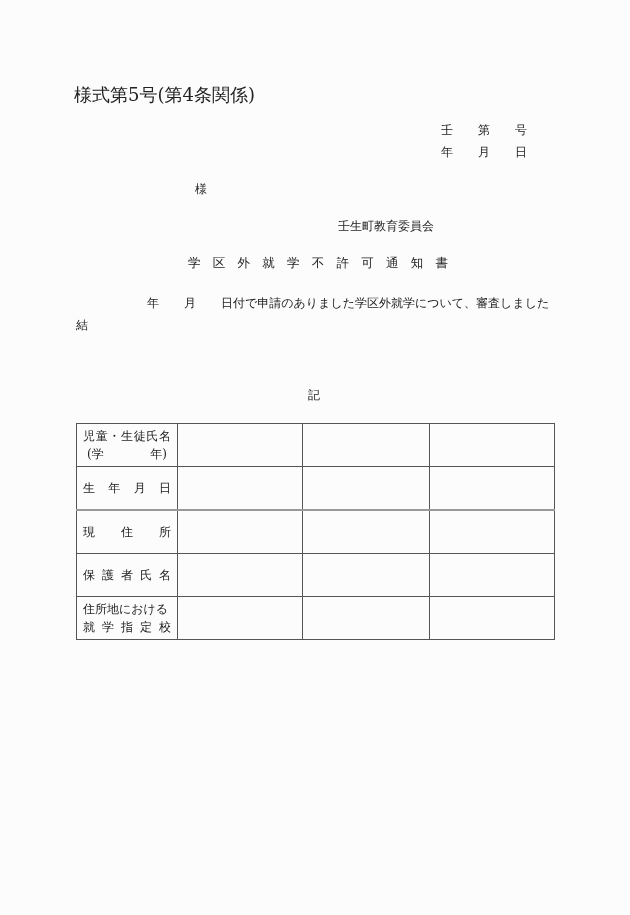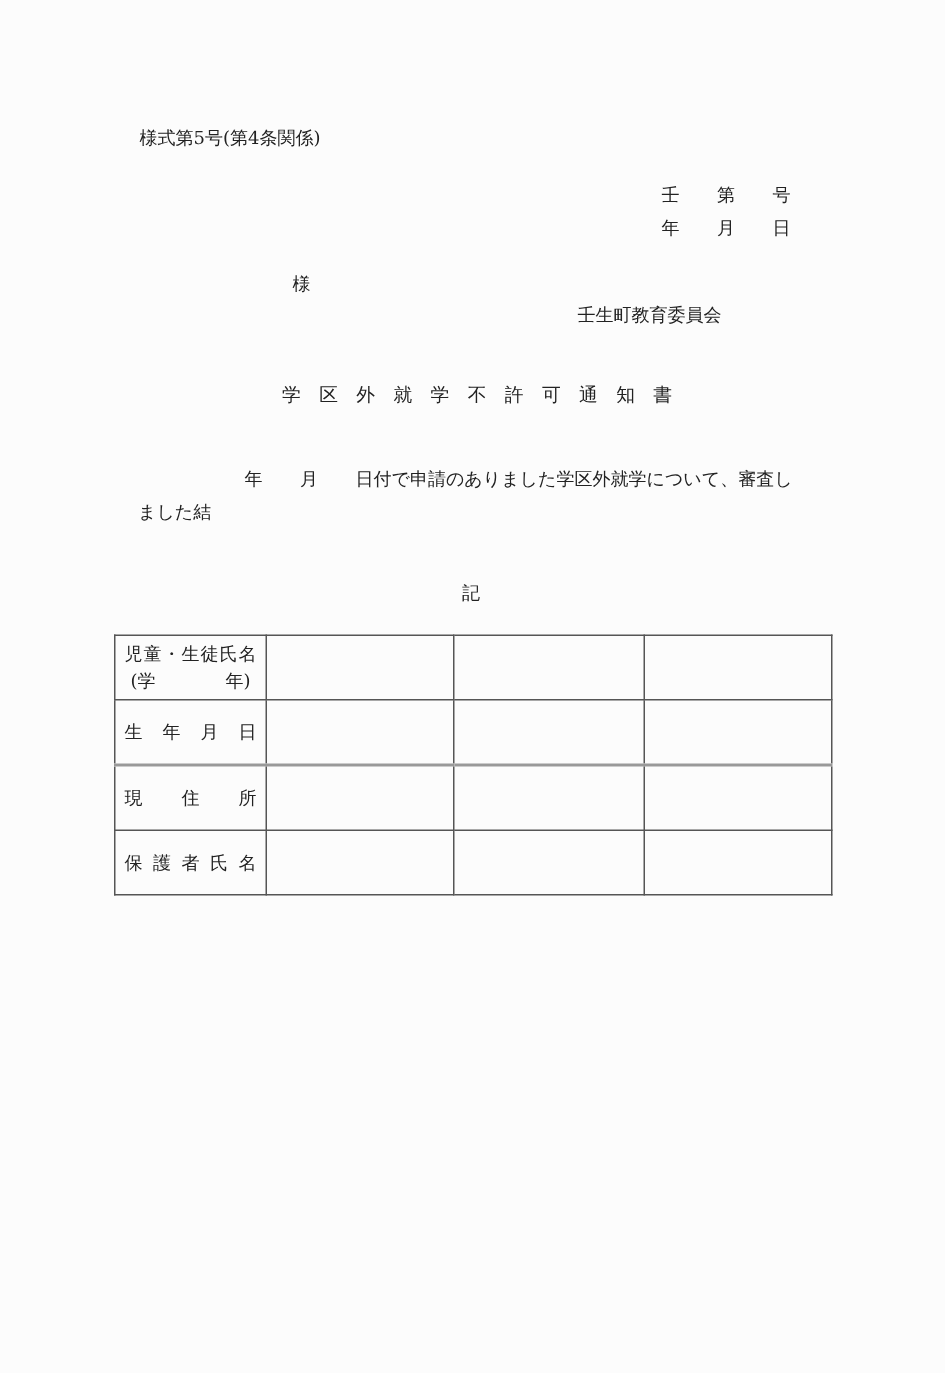--- a/index.html
+++ b/index.html
@@ -11,46 +11,46 @@
       width: 630px;
       height: 915px;
       position: relative;
       overflow: hidden;
       font-family: "DejaVu Serif", "Liberation Serif", serif;
       color: #222;
       font-size: 12px;
     }
     .abs { position: absolute; white-space: nowrap; line-height: 1; }
 
-    .form-id { left: 93px; top: 86px; font-size: 12px; }
+    .form-id { left: 74px; top: 86px; font-size: 18px; }
 
     .ref-row { position: absolute; left: 441px; width: 100px; display: flex; font-size: 12px; line-height: 1; }
     .ref-row span { position: absolute; }
     .ref-row .c1 { left: 0; }
     .ref-row .c2 { left: 37px; }
     .ref-row .c3 { left: 74px; }
     .ref-number { top: 124px; }
     .ref-date { top: 146px; }
 
     .addressee { left: 195px; top: 183px; }
-    .issuer { left: 338px; top: 204px; margin-left: 47px; }
+    .issuer { left: 338px; top: 220px; }
 
     .title { left: 188px; top: 257px; width: 260px; display: flex; justify-content: space-between; font-size: 12.5px; }
     .title span { display: inline-block; }
 
     .body-text {
       position: absolute;
       left: 76px;
       top: 292px;
       width: 480px;
       font-size: 12px;
       line-height: 22px;
       white-space: normal;
     }
-    .body-text p { margin: 16px; }
+    .body-text p { margin: 0; }
     .para1-date { display: inline-block; padding-left: 71px; }
     .para1-date .y { display: inline-block; width: 37px; }
     .para1-date .m { display: inline-block; width: 37px; }
     .indent-line { padding-left: 12px; }
 
     .ki { left: 308px; top: 389px; font-size: 12px; }
 
     .table {
       position: absolute;
       left: 76px;
@@ -176,16 +176,31 @@
           <span>護</span>
           <span>者</span>
           <span>氏</span>
           <span>名</span>
         </div>
       </td>
       <td></td>
       <td></td>
       <td></td>
     </tr>
+    <tr>
+      <td class="label">
+        <div>住所地における</div>
+        <div class="spread">
+          <span>就</span>
+          <span>学</span>
+          <span>指</span>
+          <span>定</span>
+          <span>校</span>
+        </div>
+      </td>
+      <td></td>
+      <td></td>
+      <td></td>
+    </tr>
   </tbody>
     </table>
 
 </div>
 
 </body></html>

